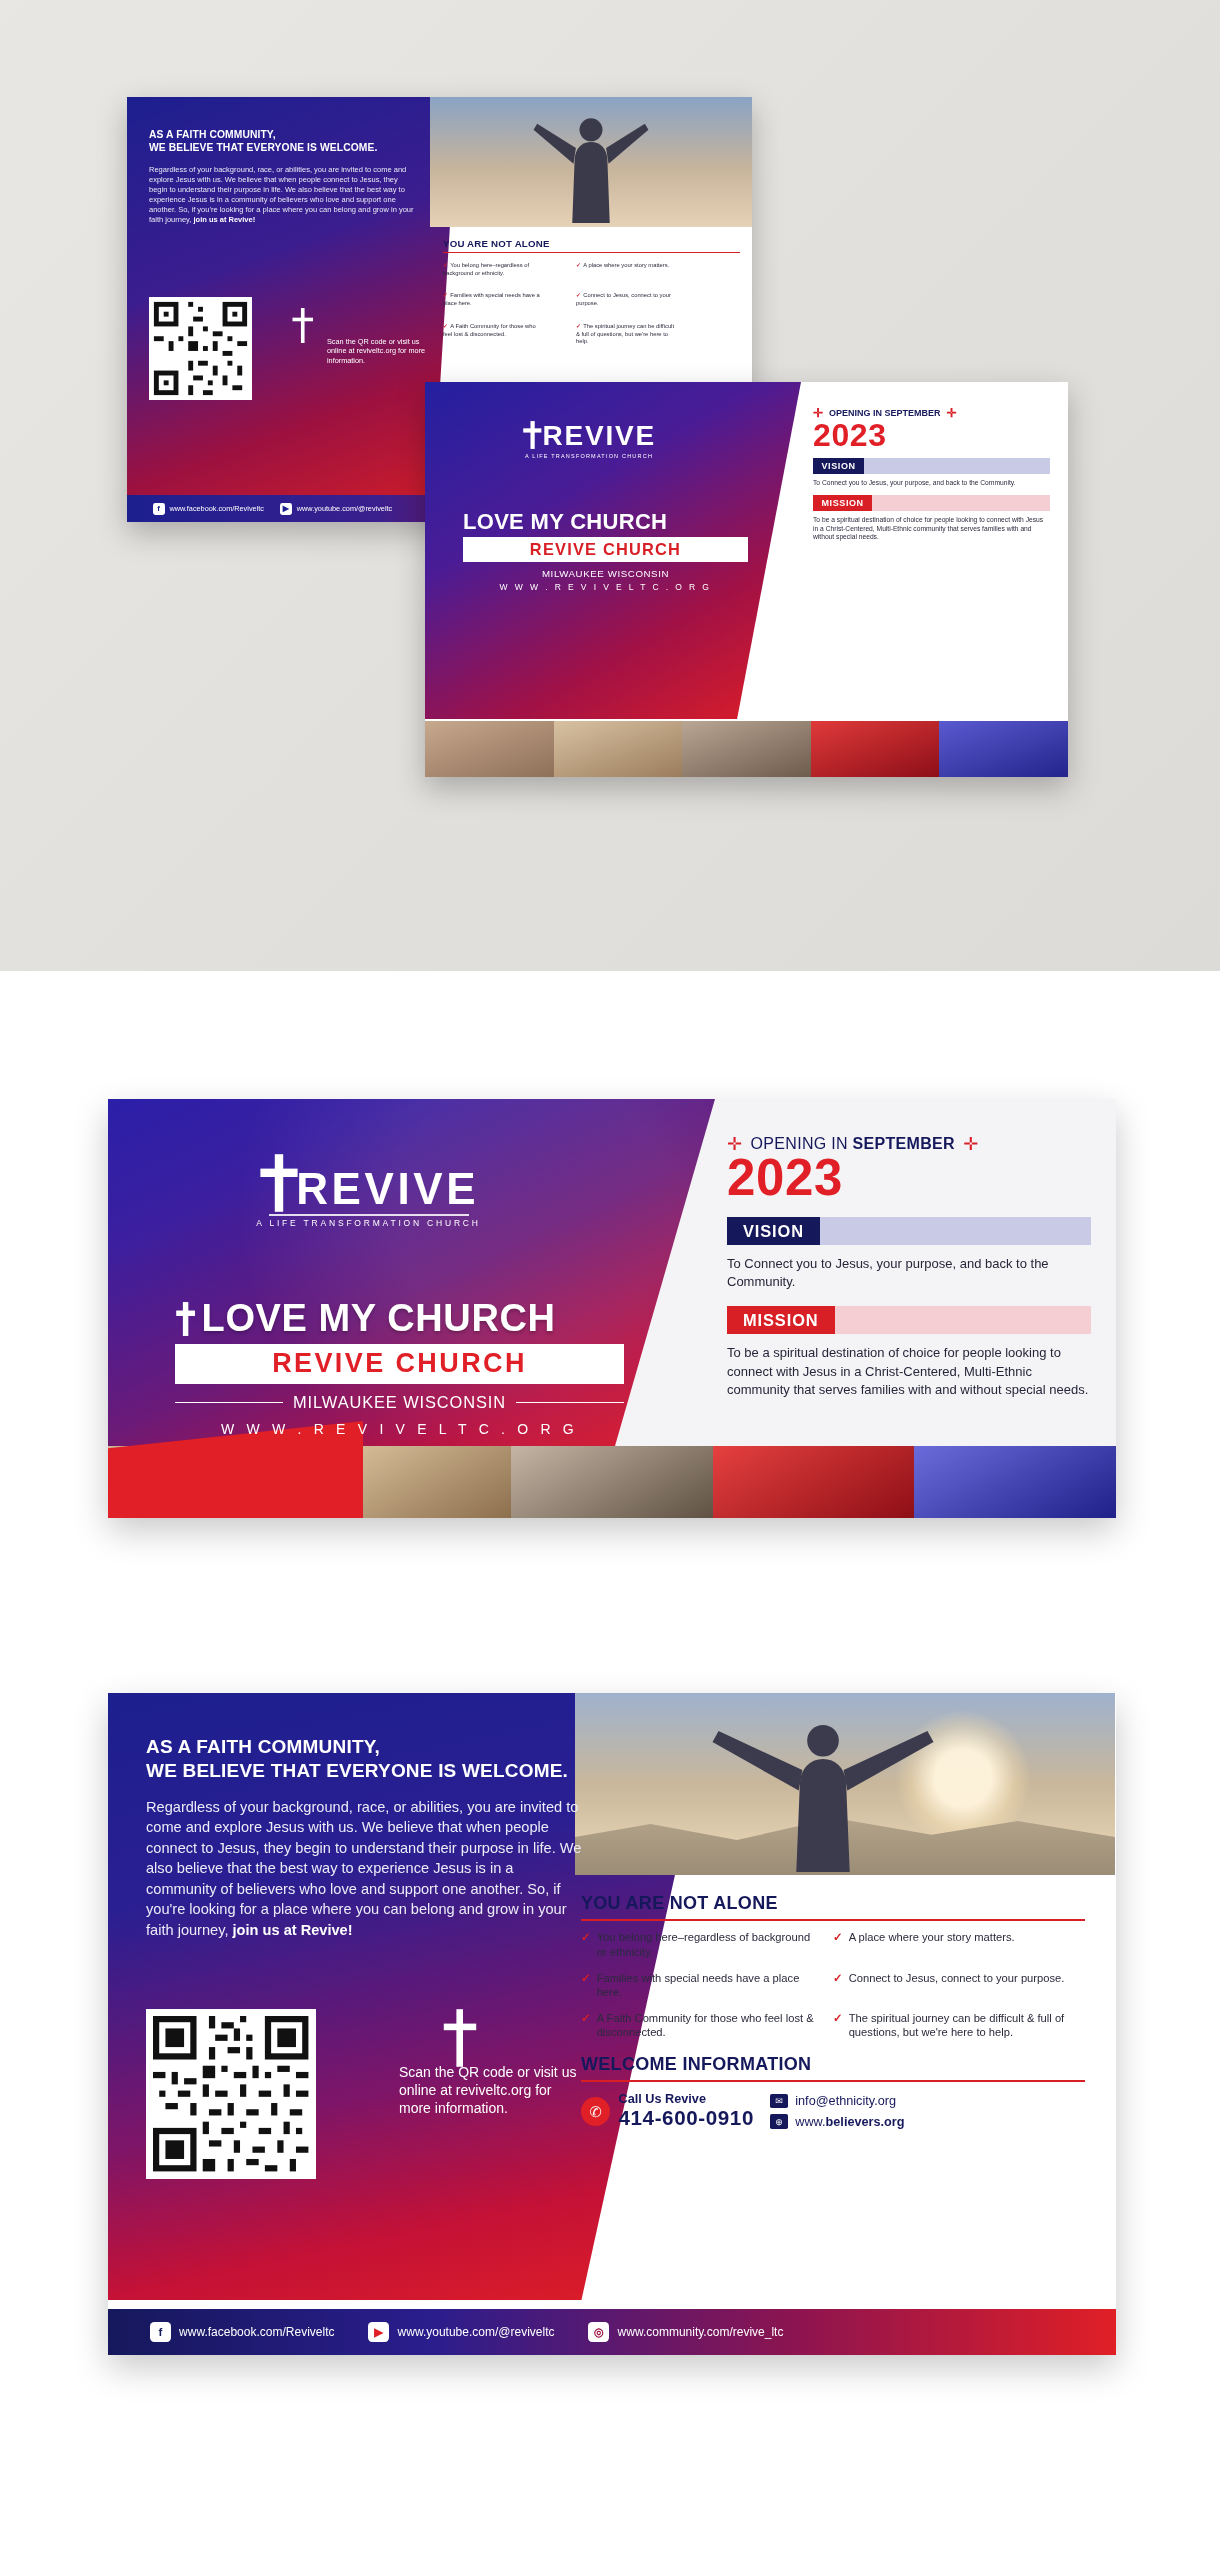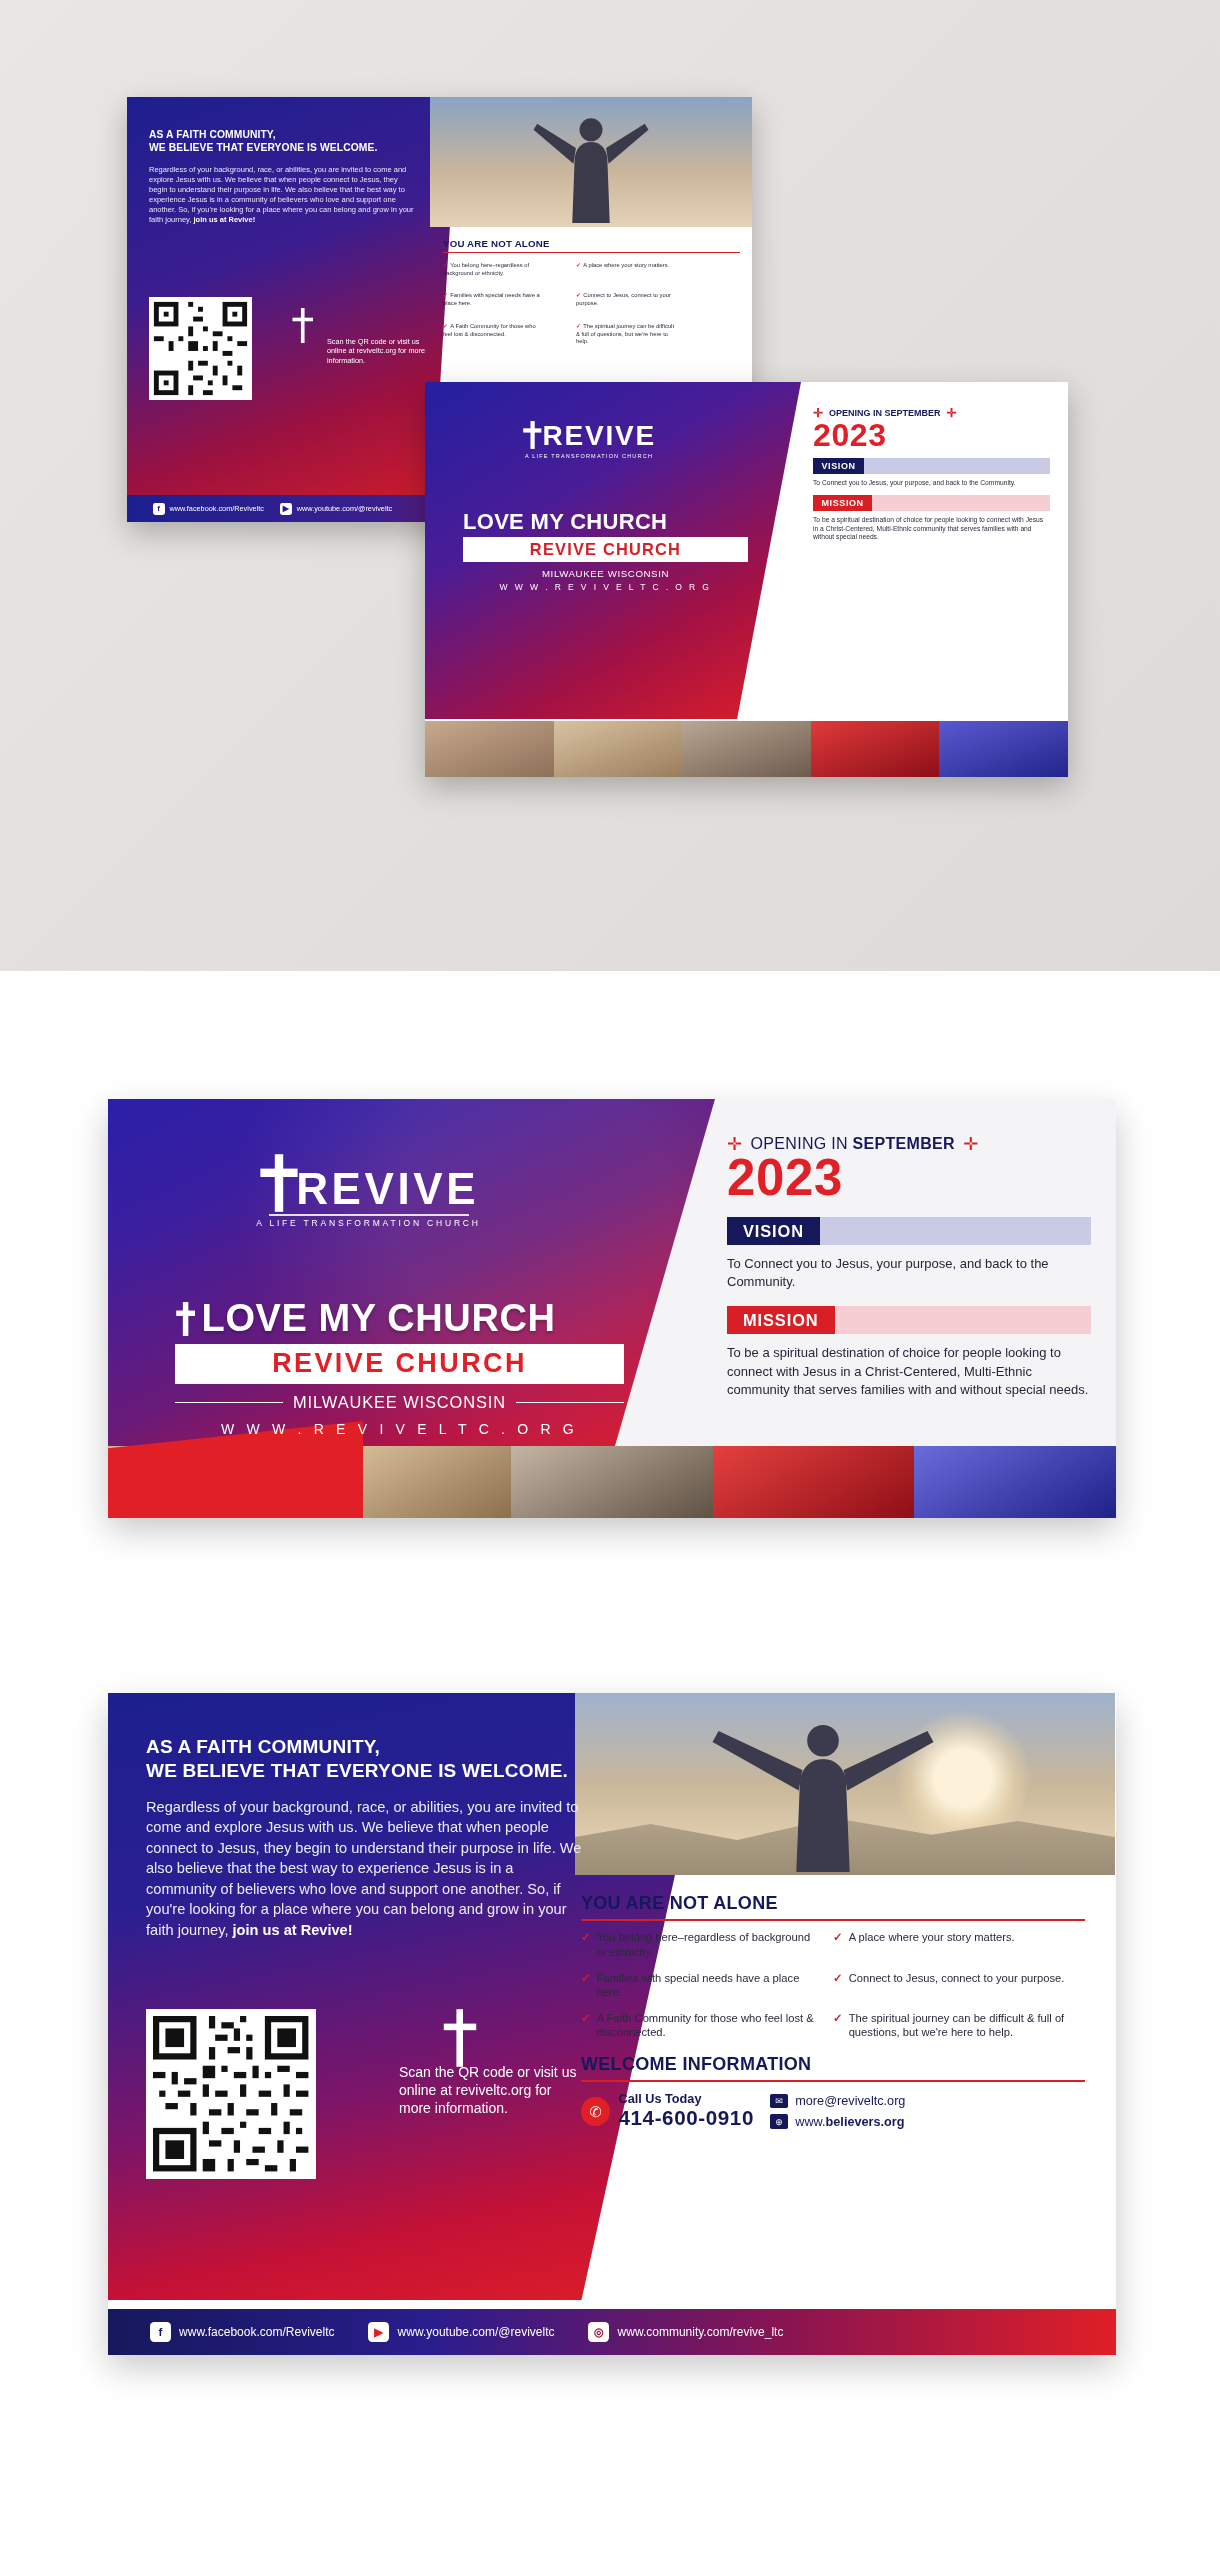--- a/index.html
+++ b/index.html
@@ -519,28 +519,28 @@
           </div>
       </div>
 
       <div class="contact">
         <h3>WELCOME INFORMATION</h3>
         <div class="rule"></div>
         <div class="crow">
           <div class="callbox">
             <span class="circ">✆</span>
             <span>
-              <span class="t1" style="display:block">Call Us Today</span>
+              <span class="t1" style="display:block">Call Us Revive</span>
               <span class="t2" style="display:block">414-600-0910</span>
             </span>
           </div>
           <div class="emails">
             <div class="er">
               <span class="ic">✉</span>
-              <span>more@reviveltc.org</span>
+              <span>info@ethnicity.org</span>
             </div>
             <div class="er">
               <span class="ic">⊕</span>
               <span><span>www.</span><b>believers.org</b></span>
             </div>
           </div>
         </div>
       </div>
     </div>
 

